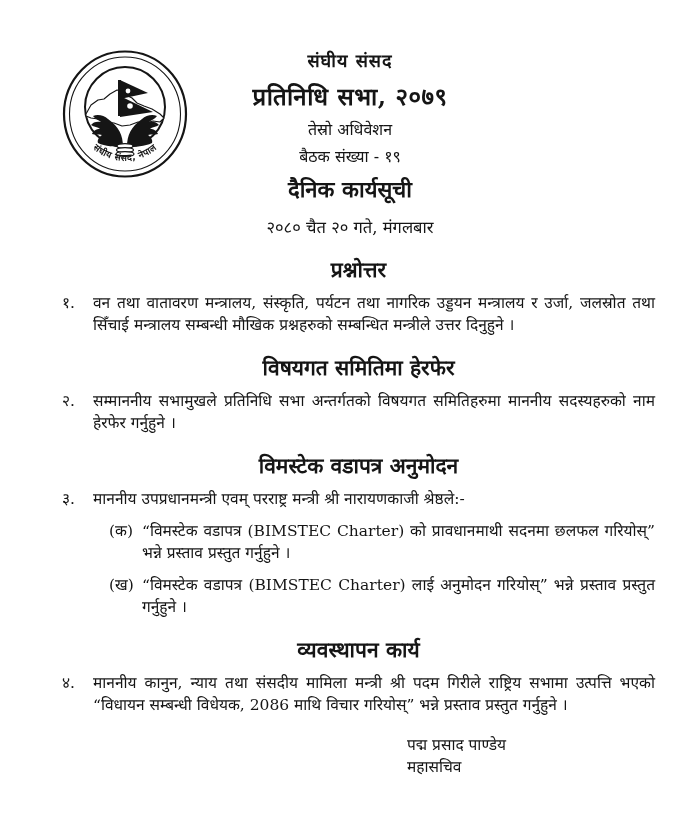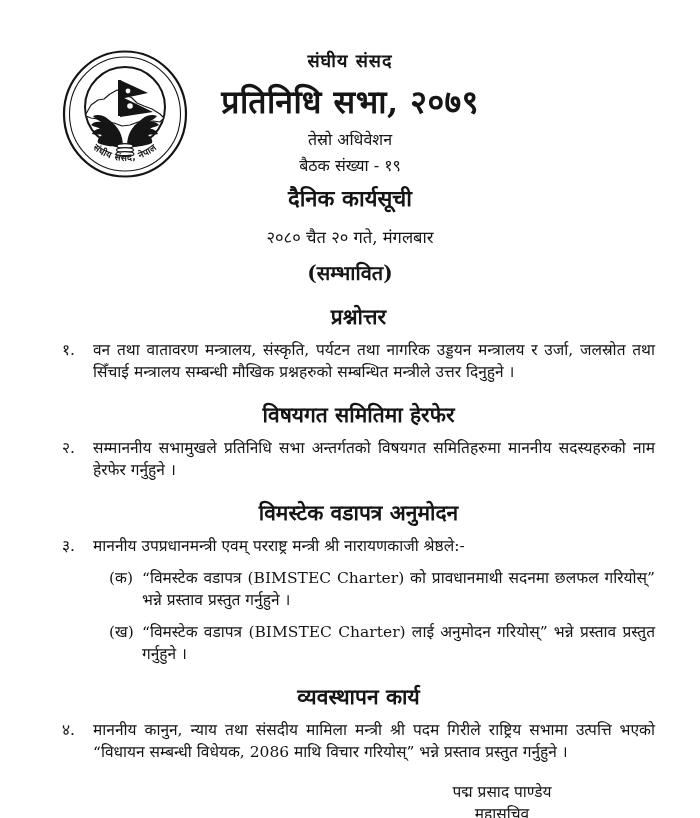--- a/index.html
+++ b/index.html
@@ -18,21 +18,21 @@
     position:absolute; left:60px; top:50px;
     width:130px; height:130px;
   }
   
   .header {
     padding-top:50px;
     text-align:center;
     line-height:1.2;
   }
   .h-parliament { font-size:18px; font-weight:600; letter-spacing:1px; margin-bottom:11px; }
-  .h-house      { font-size:32px; font-weight:bold; letter-spacing:0.5px; margin-bottom:9px; }
+  .h-house      { font-size:24px; font-weight:bold; letter-spacing:0.5px; margin-bottom:9px; }
   .h-session    { font-size:16px; margin-bottom:7px; }
   .h-meeting    { font-size:16px; margin-bottom:10px; }
   .h-agenda     { font-size:22px; font-weight:bold; margin-bottom:16px; }
   .h-date       { font-size:16.5px; margin-bottom:13px; }
   .h-time       { font-size:16px; margin-bottom:12px; }
   .h-tentative  { font-size:20px; font-weight:bold; }
   
   .doc-body { margin:0 45px 0 62px; }
   .section-heading {
     text-align:center;
@@ -44,21 +44,20 @@
   .agenda-item { display:flex; font-size:15.5px; line-height:22px; }
   .item-num { width:31px; flex-shrink:0; }
   .item-body { flex:1; text-align:justify; }
   .subitem { display:flex; margin-left:16px; margin-top:10px; font-size:15.5px; line-height:22px; }
   .sub-label { width:33px; flex-shrink:0; }
   .sub-text { flex:1; text-align:justify; }
   
   .signature {
     margin:18px 58px 0 auto;
     width:190px;
-    text-align:center;
     font-size:15.5px;
     line-height:1.45;
   }
 </style>
 </head>
 <body>
 
 <div class="page">
 
   <div class="logo-wrap">
@@ -98,21 +97,20 @@
     </svg>
   </div>
 
   <div class="header">
     <div class="h-parliament">संघीय संसद</div>
     <div class="h-house">प्रतिनिधि सभा, २०७९</div>
     <div class="h-session">तेस्रो अधिवेशन</div>
     <div class="h-meeting">बैठक संख्या - १९</div>
     <div class="h-agenda">दैनिक कार्यसूची</div>
     <div class="h-date">२०८० चैत २० गते, मंगलबार</div>
-    <div class="h-tentative">(सम्भावित)</div>
   </div>
 
   <div class="doc-body">
 
     <div class="section-heading">प्रश्नोत्तर</div>
     <div class="agenda-item">
       <div class="item-num">१.</div>
       <div class="item-body">वन तथा वातावरण मन्त्रालय, संस्कृति, पर्यटन तथा नागरिक उड्डयन मन्त्रालय  र उर्जा, जलस्रोत तथा सिँचाई मन्त्रालय  सम्बन्धी मौखिक प्रश्नहरुको सम्बन्धित मन्त्रीले उत्तर दिनुहुने ।</div>
     </div>
 

